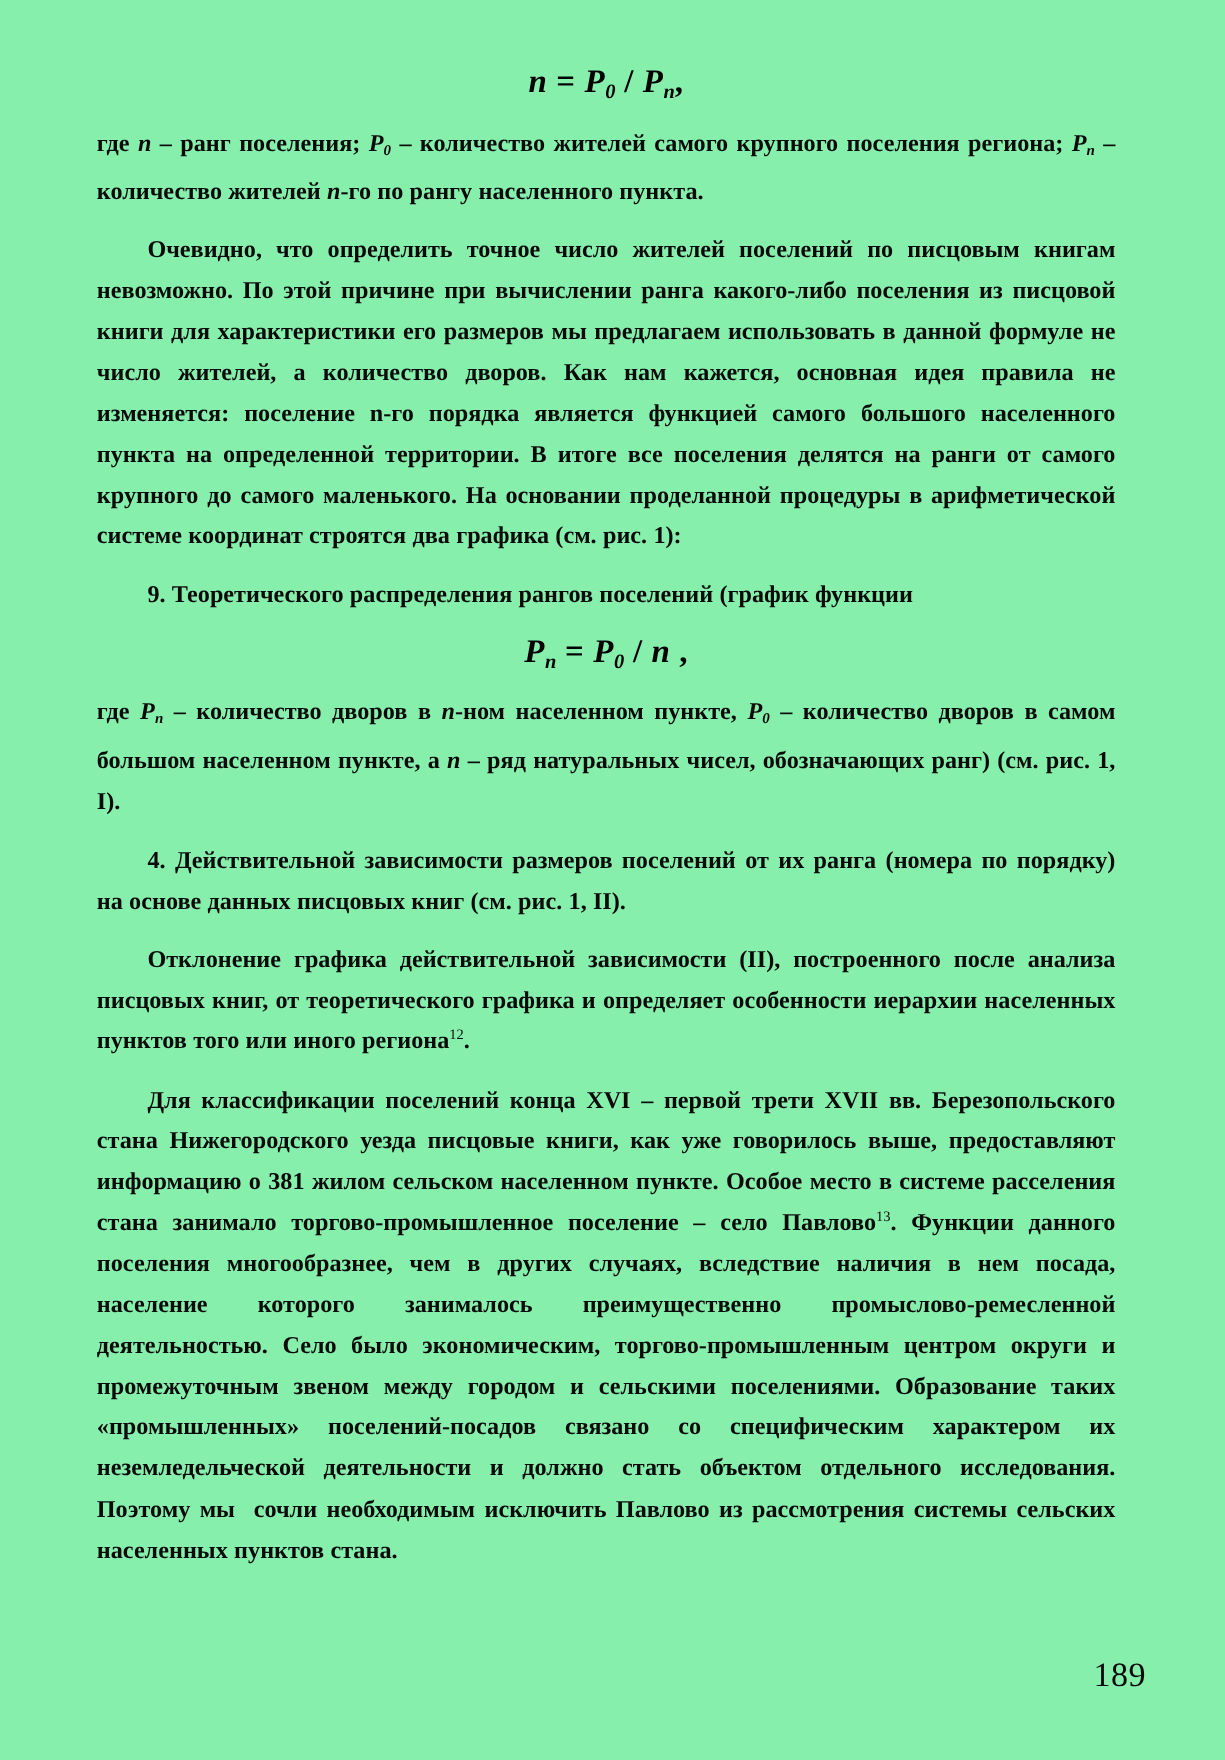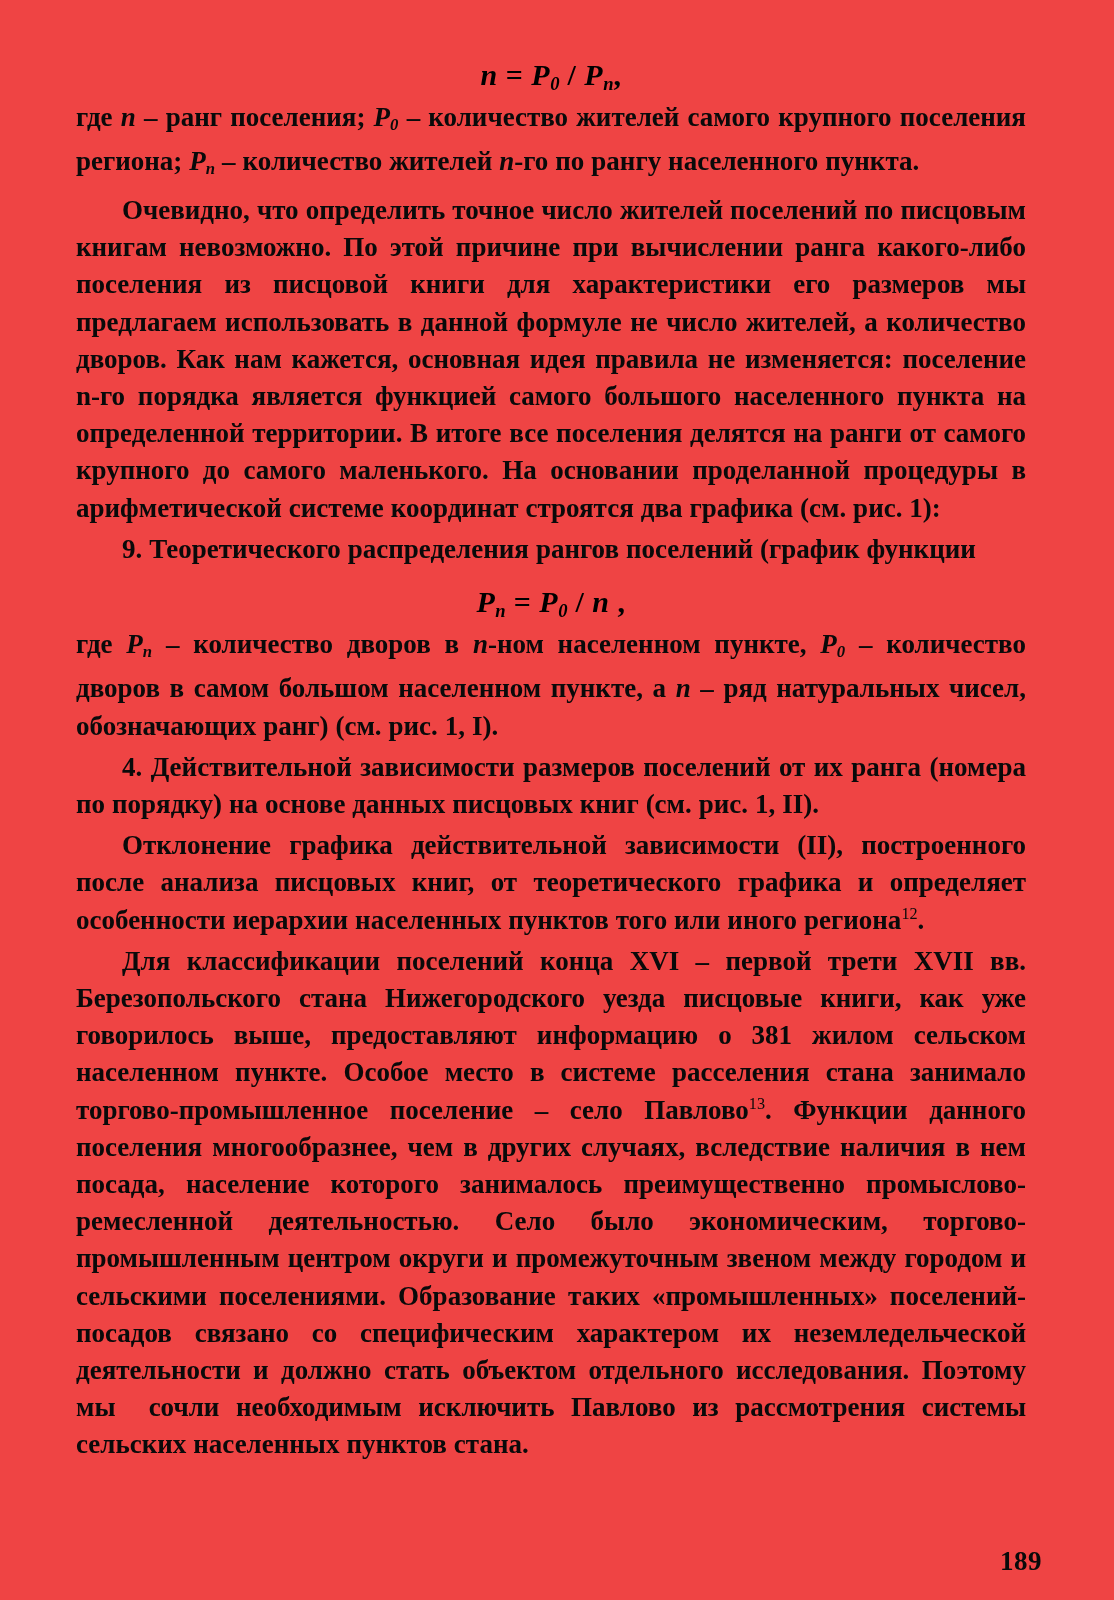--- a/index.html
+++ b/index.html
@@ -6,21 +6,21 @@
   html, body {
     margin: 0;
     padding: 0;
     background: #ffffff;
   }
   .page {
     position: relative;
     width: 1114px;
     height: 1600px;
     margin: 0 auto;
-    background: #ef4444;
+    background: #86efac;
     overflow: hidden;
     box-sizing: border-box;
   }
   .textblock {
     position: absolute;
     left: 72px;
     top: 0;
     width: 958px;
   }
 
@@ -39,24 +39,24 @@
     font-size: 0.62em;
     font-style: italic;
     vertical-align: -0.28em;
     letter-spacing: 0;
   }
   .formula-1 { margin-top: 58px; }
   .formula-2 { margin-top: 17px; margin-bottom: 1px; }
 
   
   p.para {
-    margin: 4px;
+    margin: 16px;
     font-family: "Liberation Serif", "DejaVu Serif", serif;
     font-weight: 700;
-    font-size: 27px;
+    font-size: 22px;
     line-height: 37.2px;
     color: #0a0a0a;
     text-align: justify;
     text-justify: inter-word;
     -webkit-hyphens: none;
     hyphens: none;
     word-spacing: 0.2px;
   }
   p.indent { text-indent: 46px; }
   p.noindent { text-indent: 0; }
@@ -75,24 +75,24 @@
     vertical-align: 0.62em;
     font-weight: 400;
     line-height: 0;
   }
   .gap { white-space: pre; }
 
   
   .page-number {
     position: absolute;
     right: 72px;
-    top: 1546px;
+    top: 1505px;
     font-family: "Liberation Serif", "DejaVu Serif", serif;
-    font-weight: 700;
-    font-size: 27px;
+    font-weight: 400;
+    font-size: 31px;
     color: #0a0a0a;
     letter-spacing: 0.5px;
   }
 </style>
 </head>
 <body>
 
 <div class="page">
 
   <div class="textblock">

